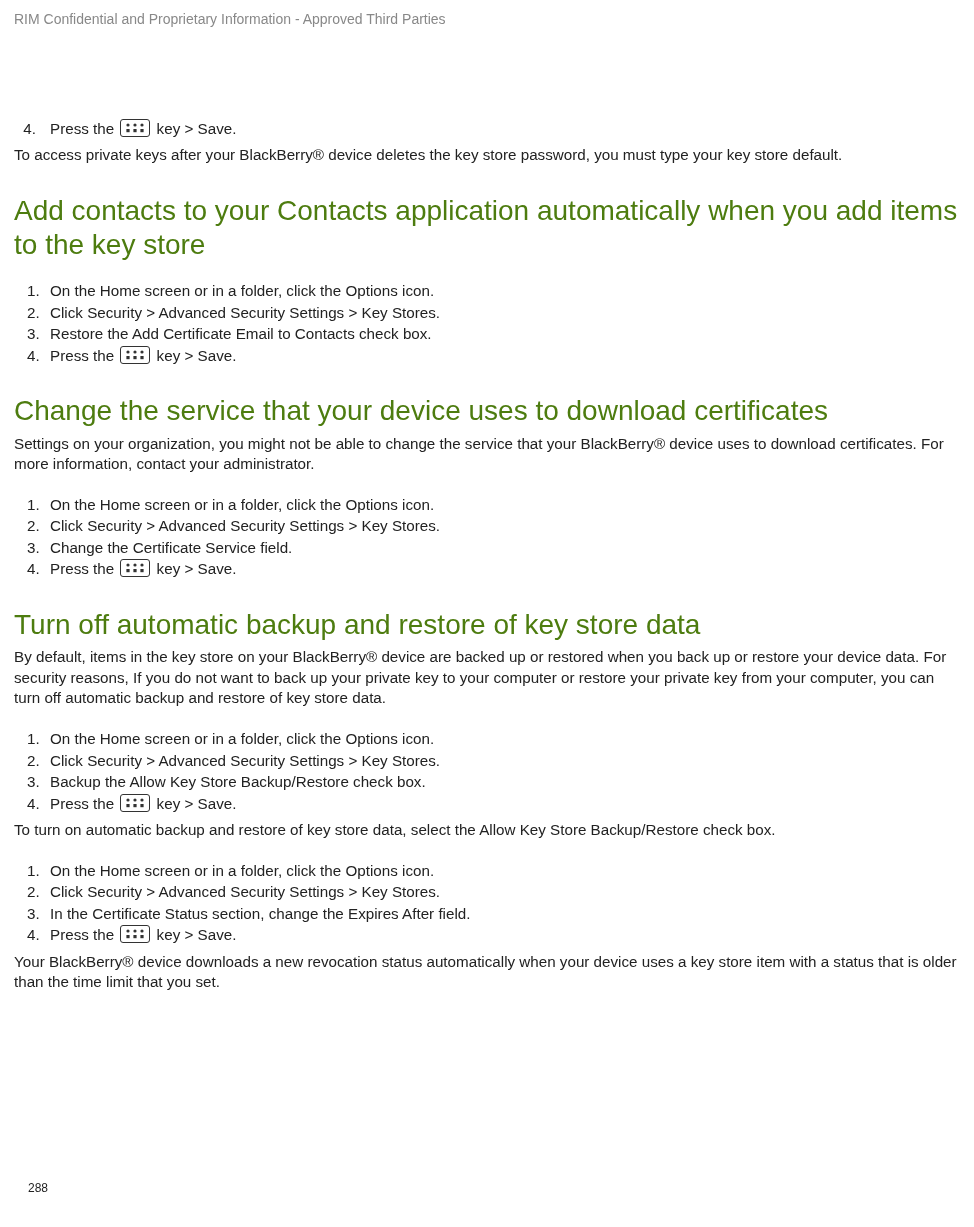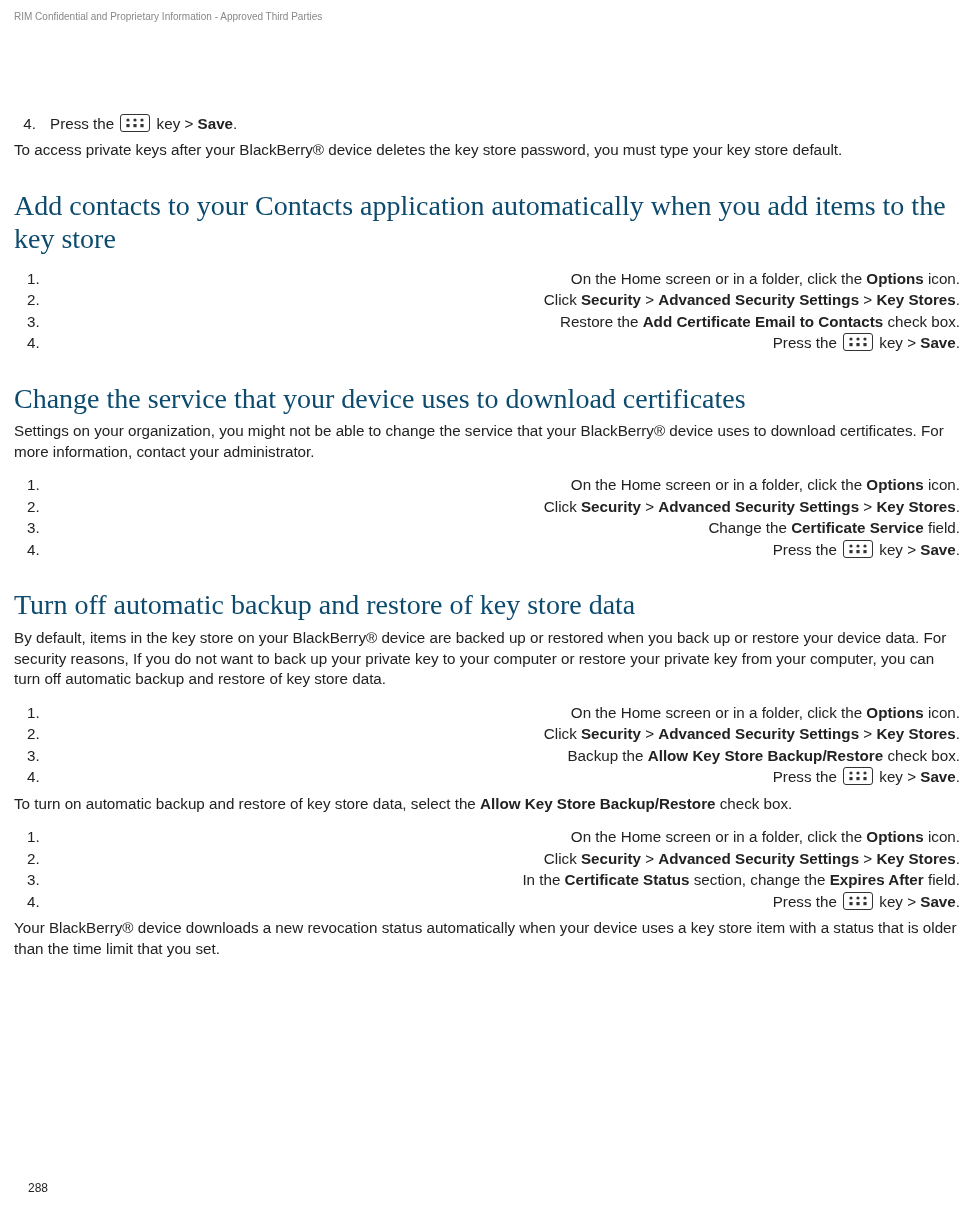--- a/index.html
+++ b/index.html
@@ -5,45 +5,44 @@
   body {
     font-family: "Segoe UI", Arial, sans-serif;
     margin: 0;
     padding: 10px 14px;
     width: 946px;
     color: #222;
     font-size: 15.2px;
     line-height: 1.35;
   }
   .confidential {
-    font-size: 10px;
+    font-size: 14px;
     color: #888;
     margin-bottom: 90px;
   }
   h2 {
-    font-family: Liberation Serif, serif;
+    font-family: Liberation Sans, sans-serif;
     font-weight: 400;
     font-size: 28px;
-    color: #0c4a6e;
+    color: #4d7c0f;
     margin: 28px 0 4px 0;
     line-height: 1.2;
   }
   ol {
-    margin: 13px 0 4px 0;
+    margin: 20px 0 4px 0;
     padding-left: 30px;
-    text-align: right;
   }
   ol li {
     padding-left: 6px;
     margin: 1px 0;
   }
   p {
     margin: 6px 0;
   }
-  .bold { font-weight: 700; }
+  .bold { font-weight: 400; }
   .menu-icon {
     display: inline-block;
     border: 1px solid #333;
     border-radius: 3px;
     width: 28px;
     height: 16px;
     vertical-align: -3px;
     position: relative;
     margin: 0 2px;
   }

